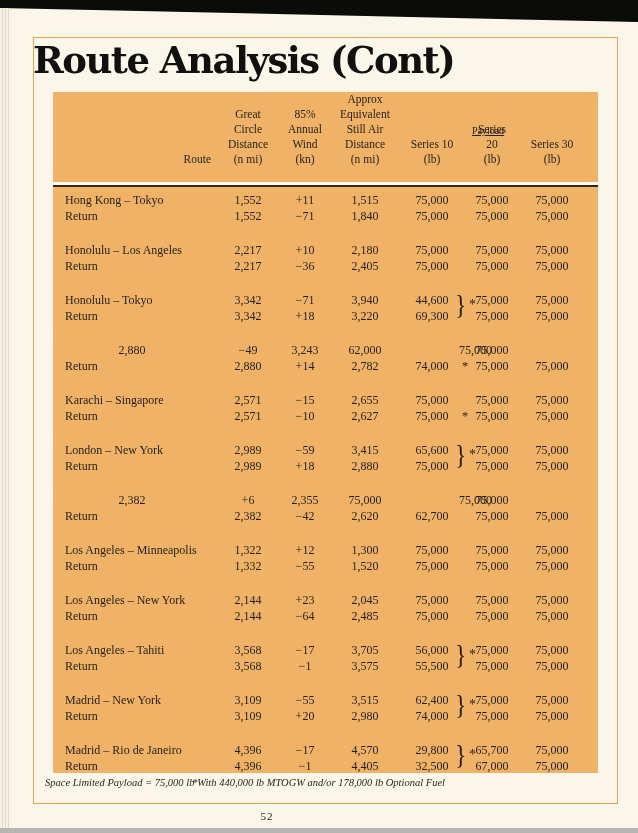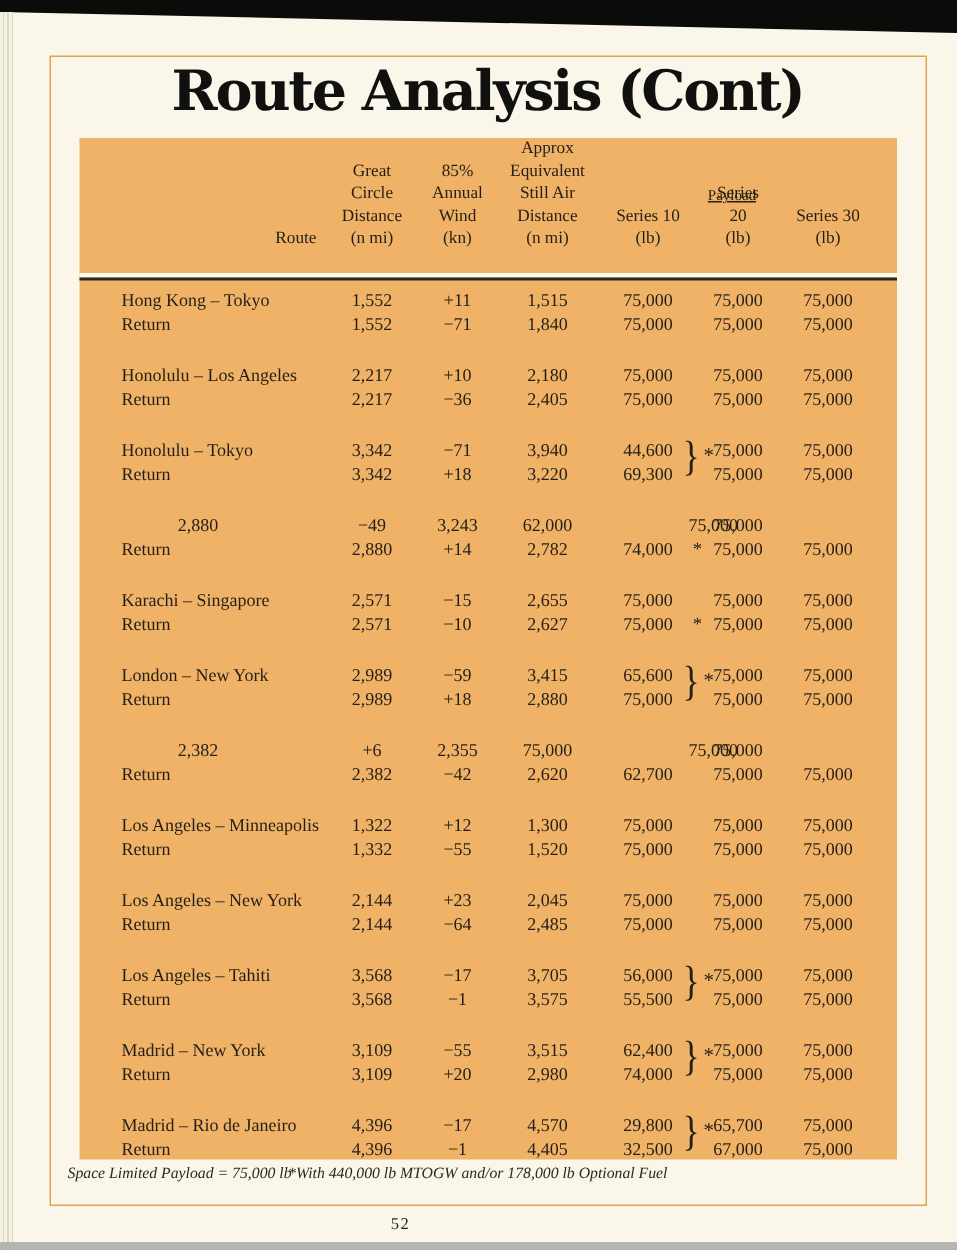--- a/index.html
+++ b/index.html
@@ -16,21 +16,21 @@
     background:repeating-linear-gradient(90deg,#f4f1e3 0px,#f4f1e3 2px,#ded9c8 2px,#ded9c8 3px);
   }
   .bottom-edge {
     position:absolute; bottom:0; left:0; width:638px; height:5px; background:#b5b6b1;
   }
   .frame {
     position:absolute; left:33px; top:37px; width:583px; height:765px;
     border:1px solid #e3a44e;
   }
   .title {
-    position:absolute; top:38px; left:33px; width:584px; text-align:center;
+    position:absolute; top:38px; left:33px; width:584px; text-align:left;
     font-family:"DejaVu Serif", serif; font-weight:700; font-size:37px;
     letter-spacing:-1.5px; color:#10100e; white-space:nowrap;
   }
   .table-block {
     position:absolute; left:53px; top:92px; width:545px; height:681px;
     background:#f0b266;
   }
   .grid-cols {
     display:grid;
     grid-template-columns:158px 74px 40px 80px 54px 12px 42px 78px;
@@ -45,21 +45,21 @@
     position:absolute; left:352px; top:31px; width:166px; text-align:center;
     font-size:10px;
     text-decoration:underline;
   }
   .sep-w { height:3px; background:#fcfaf0; }
   .sep-d { height:2px; background:#2b2820; }
   .tbody { padding-top:6px; }
   .rgroup { position:relative; margin-bottom:19px; }
   .line { font-size:12px; line-height:15.5px; }
   .c { text-align:center; white-space:nowrap; }
-  .c.route { text-align:left; padding-left:28px; }
+  .c.route { text-align:left; padding-left:12px; }
   .c.marker { font-size:12.5px; }
   .brace-overlay { position:absolute; left:401px; top:0; width:32px; height:31px; display:none; }
   .rgroup.has-brace .brace-overlay { display:block; }
   .brace-glyph {
     position:absolute; left:0; top:-4px; font-size:28px; font-weight:400;
     transform:scaleX(0.85); color:#221f18;
   }
   .star-glyph { position:absolute; left:15px; top:4px; font-size:14px; }
   .footnote { position:absolute; font-style:italic; font-size:10.5px; color:#2a271f; white-space:nowrap; }
   .fn-left  { left:45px;  top:777px; }

